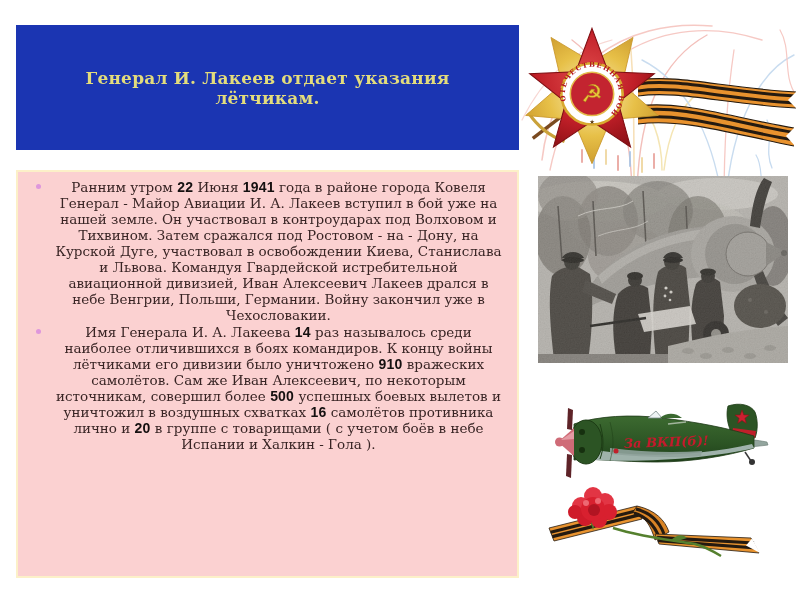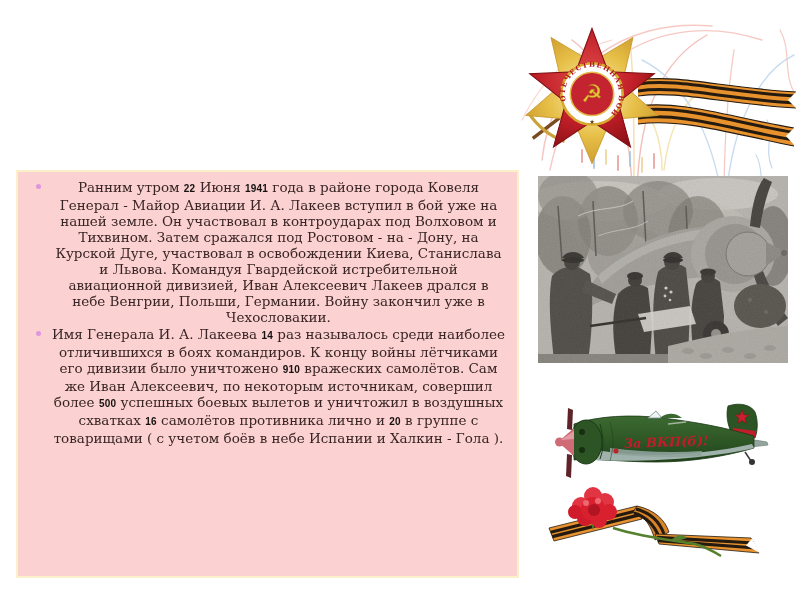--- a/index.html
+++ b/index.html
@@ -12,21 +12,21 @@
              background:#1b35b2;display:flex;align-items:center;justify-content:center;z-index:6;}
   .title{color:#e3dc7c;font-size:17px;font-weight:bold;letter-spacing:.2px;text-align:center;padding:0 20px;}
 
   
   .body-box{position:absolute;left:16px;top:170px;width:499px;height:397px;
             background:#fbd1d1;border:2px solid #fcf0c8;padding-top:7px;z-index:6;box-sizing:content-box;}
   .para{position:relative;margin:0 12px 0 34px;text-align:center;
         font-size:13.5px;line-height:16px;color:#382424;}
   .para + .para{margin-top:1px;}
   .para .bullet{position:absolute;left:-16px;top:5px;width:5px;height:5px;border-radius:50%;background:#de97dc;}
-  .para b{font-family:"Liberation Sans",sans-serif;font-weight:bold;color:#151010;font-size:10px;letter-spacing:.2px;}
+  .para b{font-family:"Liberation Sans",sans-serif;font-weight:bold;color:#151010;font-size:14px;letter-spacing:.2px;}
 
   
   .fireworks{position:absolute;left:512px;top:0;width:288px;height:210px;z-index:1;}
   .ribbon-top{position:absolute;left:638px;top:72px;width:162px;height:85px;z-index:2;}
   .medal{position:absolute;left:518px;top:22px;width:148px;height:148px;z-index:3;}
   .photo{position:absolute;left:538px;top:176px;width:250px;height:187px;z-index:4;}
   .plane{position:absolute;left:552px;top:398px;width:230px;height:92px;z-index:5;}
   .ribbon-bottom{position:absolute;left:543px;top:482px;width:232px;height:82px;z-index:5;}
   svg{display:block;}
 </style>
@@ -244,19 +244,22 @@
       <circle cx="56" cy="38" r="8" fill="#d8202f"></circle>
       <circle cx="42" cy="36" r="8" fill="#cf1b2a"></circle>
       <circle cx="32" cy="30" r="7" fill="#cf1b2a"></circle>
       <circle cx="50" cy="27" r="12" fill="#d8202f"></circle>
       <circle cx="51" cy="28" r="6" fill="#a8121f" opacity="0.8"></circle>
       <circle cx="43" cy="21" r="3" fill="#f27a84" opacity="0.8"></circle>
       <circle cx="55" cy="19" r="3" fill="#f27a84" opacity="0.8"></circle>
     </g>
   </svg>
 
+  <div class="title-box">
+    <div class="title">Генерал И. Лакеев отдает указания лётчикам.</div>
+  </div>
 
   <div class="body-box">
     <div class="para"><span class="bullet"></span><span>Ранним утром </span><b>22</b><span> Июня </span><b>1941</b><span> года в районе города Ковеля Генерал - Майор Авиации И. А. Лакеев вступил в бой уже на нашей земле. Он участвовал в контроударах под Волховом и Тихвином. Затем сражался под Ростовом - на - Дону, на Курской Дуге, участвовал в освобождении Киева, Станислава и Львова. Командуя Гвардейской истребительной авиационной дивизией, Иван Алексеевич Лакеев дрался в небе Венгрии, Польши, Германии. Войну закончил уже в Чехословакии.</span></div>
     <div class="para"><span class="bullet"></span><span>Имя Генерала И. А. Лакеева </span><b>14</b><span> раз называлось среди наиболее отличившихся в боях командиров. К концу войны лётчиками его дивизии было уничтожено </span><b>910</b><span> вражеских самолётов. Сам же Иван Алексеевич, по некоторым источникам, совершил более </span><b>500</b><span> успешных боевых вылетов и уничтожил в воздушных схватках </span><b>16</b><span> самолётов противника лично и </span><b>20</b><span> в группе с товарищами ( с учетом боёв в небе Испании и Халкин - Гола ).</span></div>
   </div>
 
 </div>
 
 </body></html>

